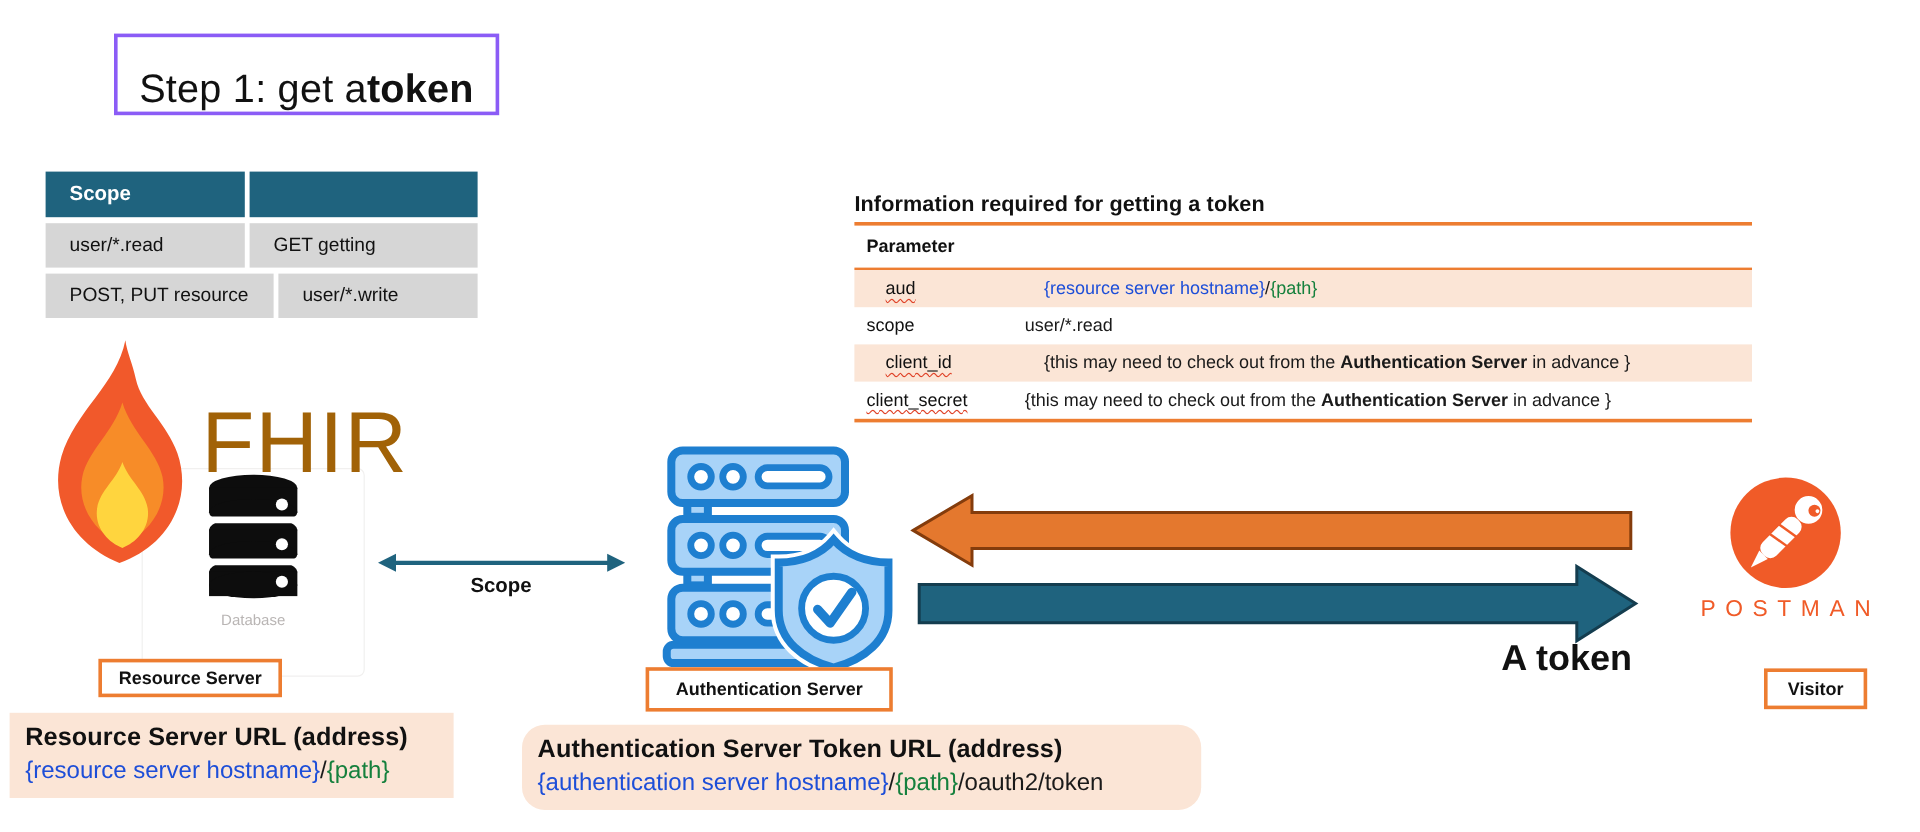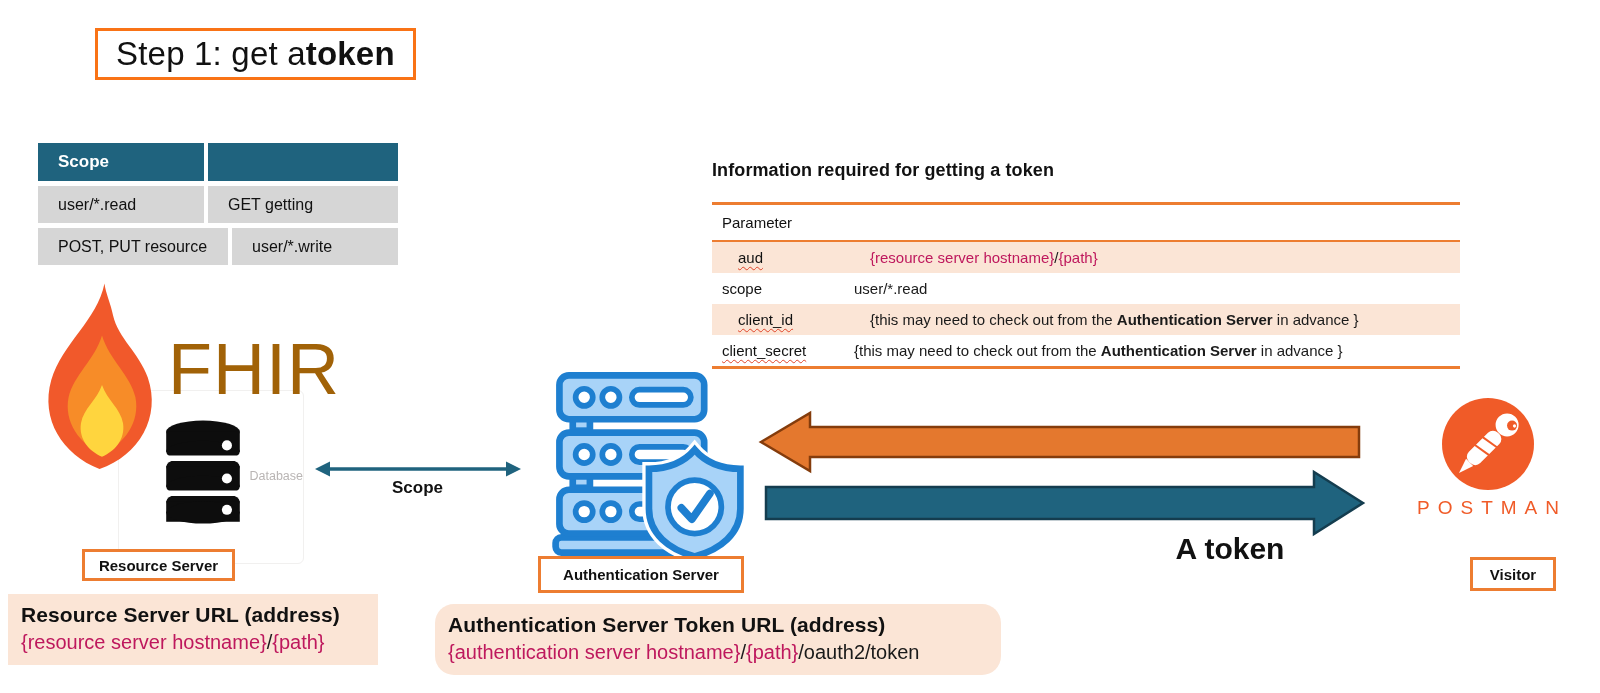--- a/index.html
+++ b/index.html
@@ -1,53 +1,53 @@
 <!DOCTYPE html>
 <html><head>
 <meta charset="utf-8">
 <style>
   * { box-sizing: border-box; margin: 0; padding: 0; }
   html, body { width: 1600px; height: 693px; background: #ffffff; overflow: hidden;
     font-family: "Liberation Sans", sans-serif; color: #111; }
   .abs { position: absolute; }
 
   
-  #title-box { left: 95px; top: 28px; height: 52px; border: 3px solid #f97316;
-    display: flex; align-items: center; padding: 0 18px; font-size: 33px; letter-spacing: .2px; }
+  #title-box { left: 95px; top: 28px; height: 68px; border: 3px solid #8b5cf6;
+    display: flex; align-items: flex-end; padding: 0 18px; font-size: 33px; letter-spacing: .2px; }
   #title-box b { font-weight: bold; }
 
   
   #scope-table { left: 38px; top: 143px; width: 360px; }
   .sc-row { display: flex; column-gap: 4px; margin-bottom: 5px; }
   .sc-cell { display: flex; align-items: center; font-size: 16px; padding-left: 20px; }
   .sc-head .sc-cell { background: #1F637E; color: #fff; font-weight: bold; height: 38px; font-size: 17px; }
   .sc-body .sc-cell { background: #D6D6D6; height: 37px; }
   .sc-c1 { width: 166px; }
   .sc-c2 { flex: 1; }
 
   
   #info-table { left: 712px; top: 160px; width: 748px; }
-  .it-title { font-size: 18px; font-weight: bold; padding-bottom: 21px; letter-spacing: .1px; }
+  .it-title { font-size: 18px; font-weight: bold; padding-bottom: 4px; letter-spacing: .1px; }
   .it-colhead { border-top: 3px solid #ED7D31; border-bottom: 2px solid #ED7D31;
-    font-weight: normal; font-size: 15px; padding: 9px 0 9px 10px; }
+    font-weight: bold; font-size: 15px; padding: 9px 0 9px 10px; }
   .it-rows { border-bottom: 3px solid #ED7D31; }
   .it-row { display: flex; align-items: center; height: 31px; font-size: 15px; }
   .it-row.peach { background: #FBE5D6; padding-left: 16px; }
   .it-name { width: 142px; padding-left: 10px; flex: none; }
   .misspell { text-decoration: underline wavy #E0442A 1px; text-underline-offset: 3px; }
 
-  .seg-teal { color: #be185d; }
-  .seg-orange { color: #be185d; }
+  .seg-teal { color: #1d4ed8; }
+  .seg-orange { color: #15803d; }
   .seg-plain { color: #1a1a1a; }
   .seg-bold { color: #1a1a1a; font-weight: bold; }
 
   
   #db-card { left: 118px; top: 390px; width: 186px; height: 174px; background: #fff;
-    border: 1px solid #F1F0EF; border-radius: 6px; display: flex; flex-direction: row;
-    align-items: center; justify-content: flex-end; padding-bottom: 8px; }
+    border: 1px solid #F1F0EF; border-radius: 6px; display: flex; flex-direction: column;
+    align-items: center; justify-content: flex-start; padding-bottom: 8px; }
   #db-caption { color: #B9B5B4; font-size: 12.5px; margin-top: 5px; }
   #flame-svg { left: 26px; top: 281px; width: 152px; height: 198px; }
   #fhir-text { left: 168px; top: 328px; font-size: 72px; font-weight: 400;
     color: #a16207; letter-spacing: 1px; }
 
   
   .entity-label { border: 3px solid #ED7D31; display: flex; align-items: center;
     justify-content: center; font-weight: bold; font-size: 15px; background: #fff; }
   #resource-label { left: 82px; top: 549px; width: 153px; height: 32px; }
   #auth-label { left: 538px; top: 556px; width: 206px; height: 37px; }
@@ -57,21 +57,21 @@
   #scope-arrow-svg { left: 313px; top: 458px; width: 210px; height: 22px; }
   #scope-arrow-label { left: 330px; top: 478px; width: 175px; text-align: center;
     font-size: 17px; font-weight: bold; }
 
   
   #auth-icon { left: 548px; top: 368px; width: 200px; height: 192px; }
 
   
   #arrow-orange { left: 758px; top: 410px; width: 604px; height: 64px; }
   #arrow-teal { left: 764px; top: 466px; width: 602px; height: 74px; }
-  #token-label { left: 1100px; top: 532px; width: 260px; text-align: center;
+  #token-label { left: 1100px; top: 532px; width: 260px; text-align: right;
     font-size: 30px; font-weight: bold; }
 
   
   #postman-svg { left: 1440px; top: 396px; width: 96px; height: 96px; }
   #postman-text { left: 1398px; top: 497px; width: 180px; text-align: center;
     color: #F05B28; font-size: 19px; font-weight: 500; letter-spacing: .42em; text-indent: .42em; }
 
   
   .url-box { background: #FBE5D6; padding: 9px 13px 11px 13px; }
   #resource-url-box { left: 8px; top: 594px; width: 370px; }

